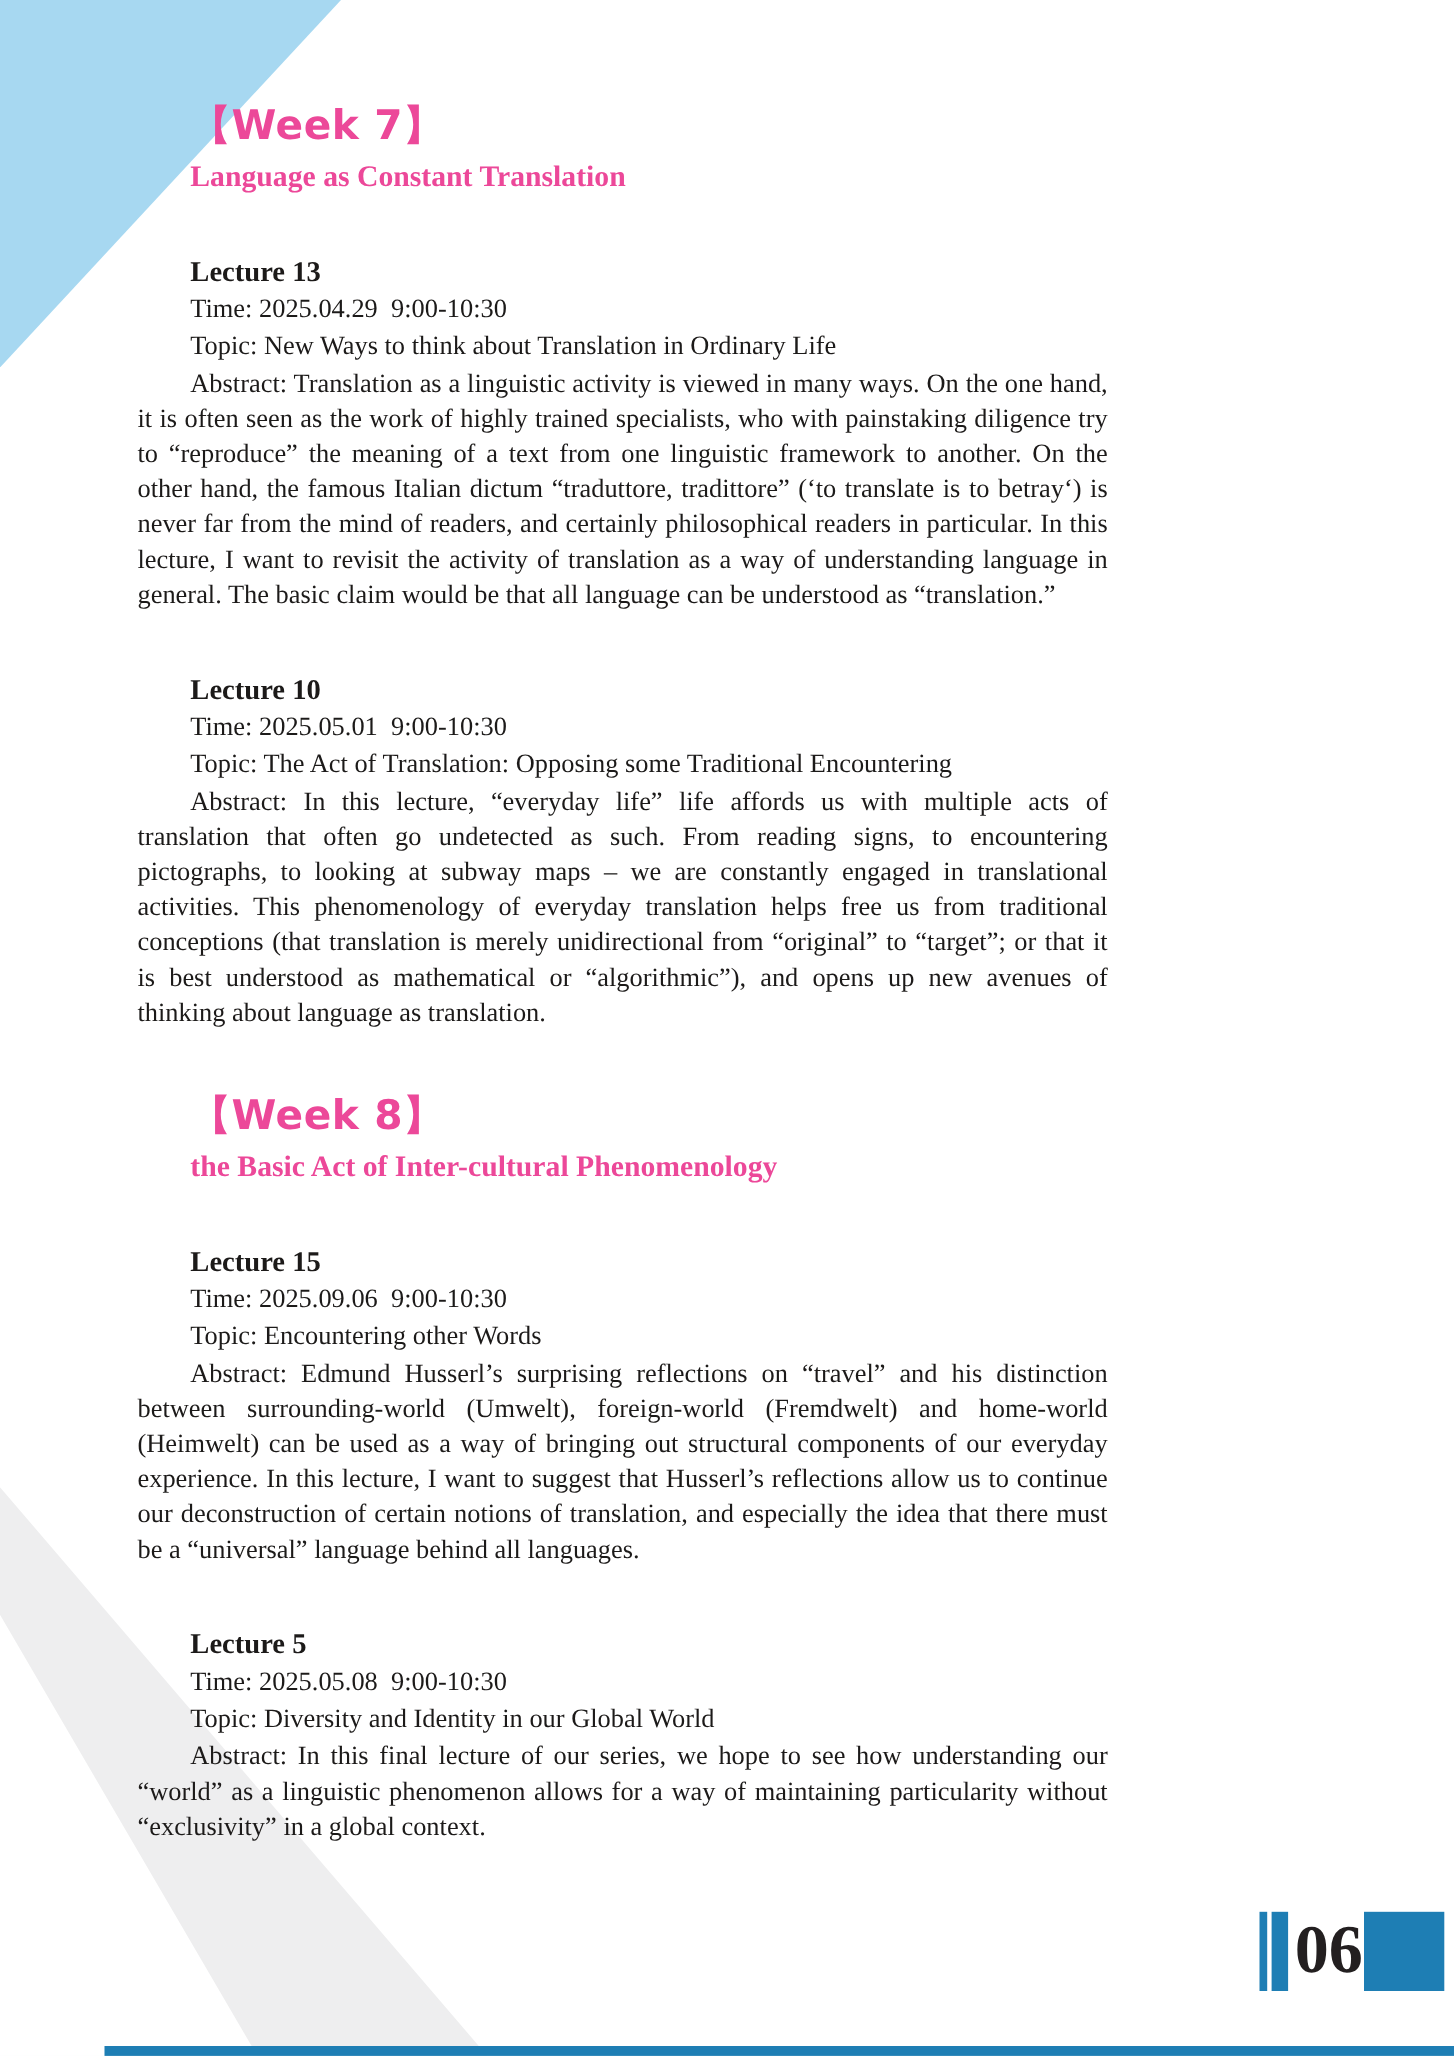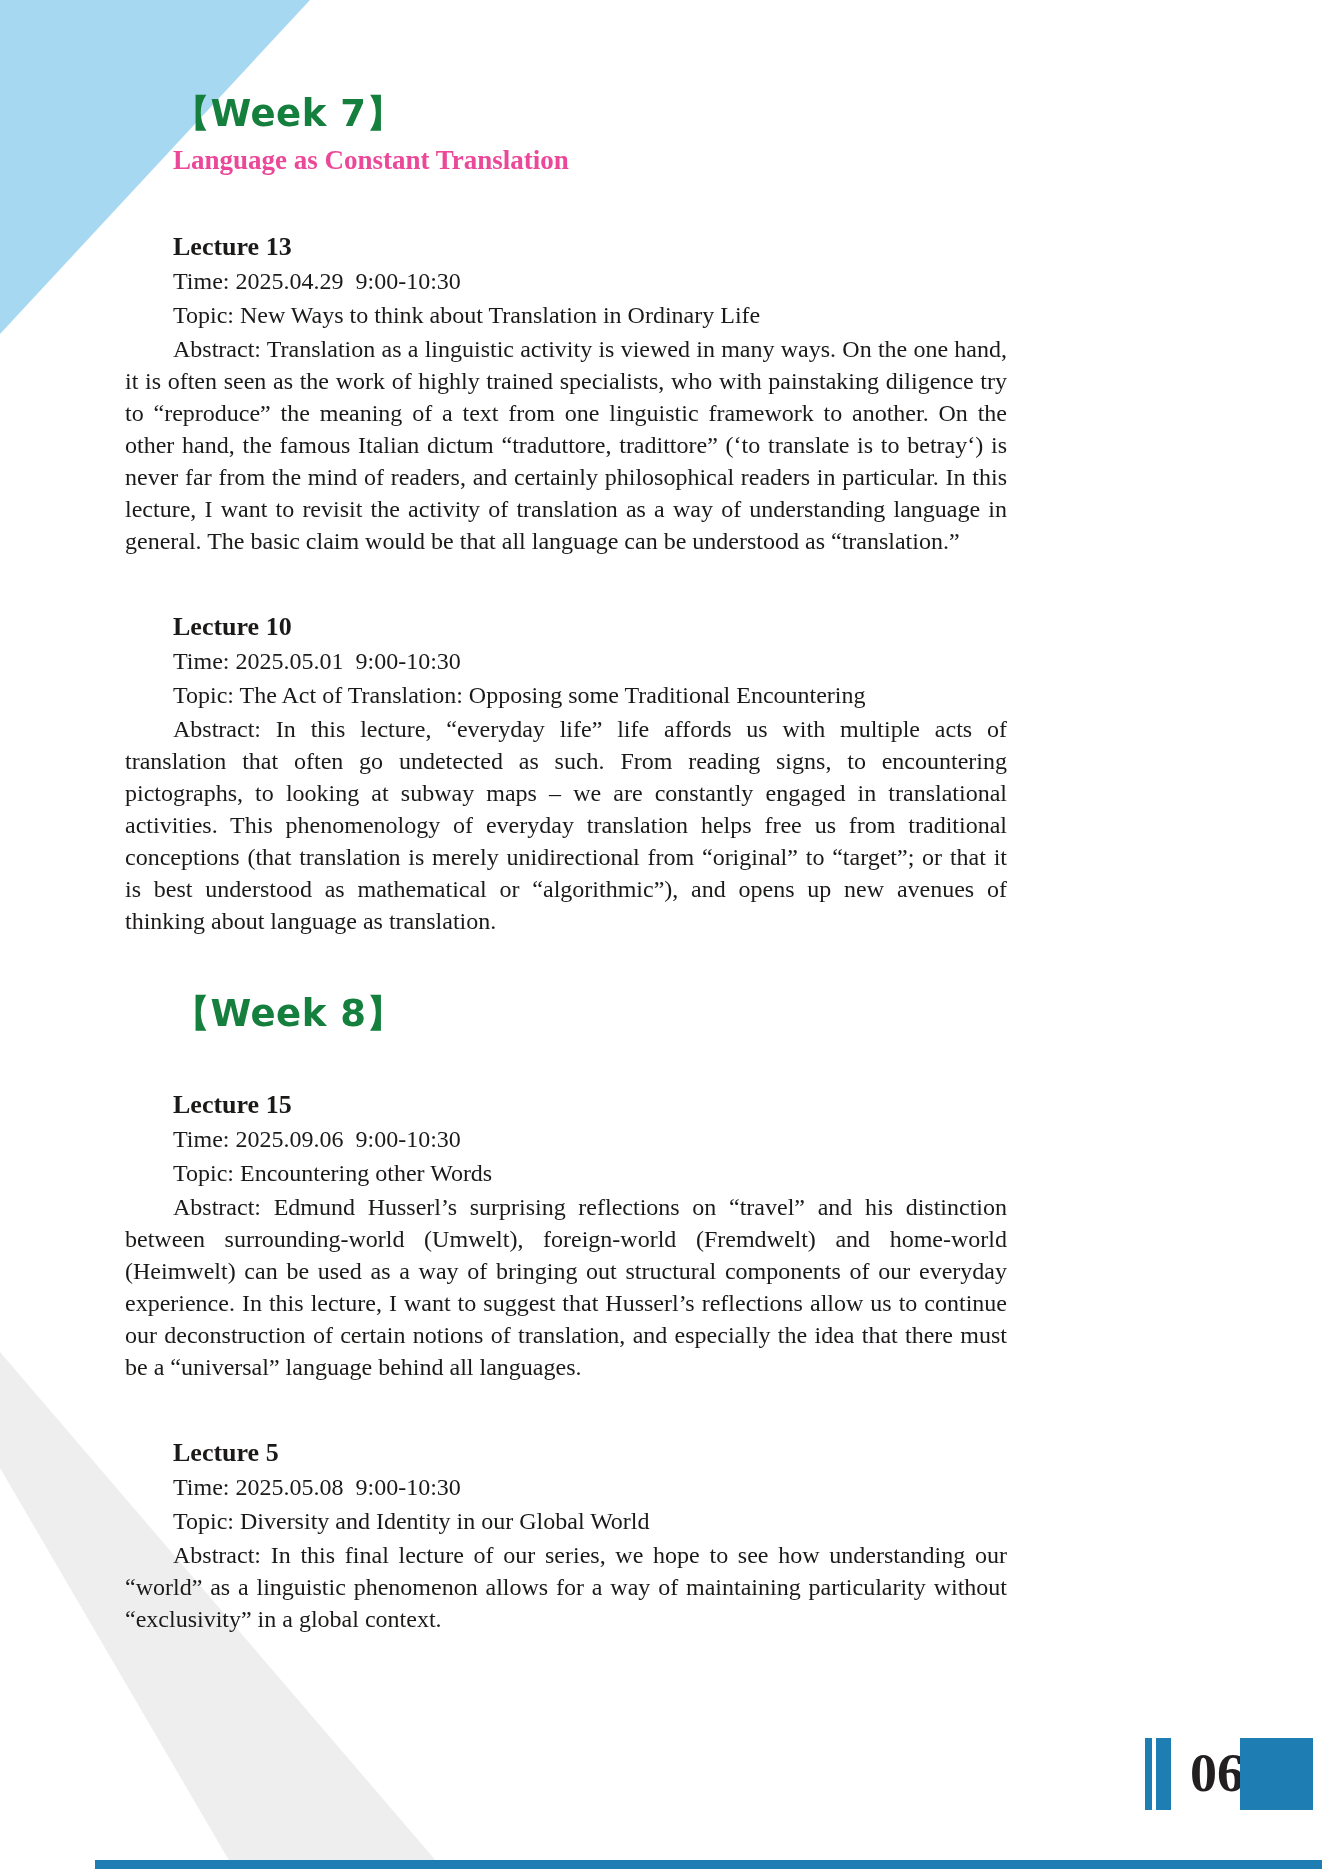--- a/index.html
+++ b/index.html
@@ -40,21 +40,21 @@
     margin-left:125px;
     width:882px;
     padding-top:93px;
   }
   .week-title {
     font-family:"DejaVu Sans", sans-serif;
     font-weight:bold;
     font-size:37px;
     line-height:42px;
     letter-spacing:0.5px;
-    color:#15803d;
+    color:#ec4899;
     margin:0 0 0 48px;
   }
   .week-subtitle {
     font-size:27px;
     line-height:34px;
     font-weight:bold;
     color:#ec4899;
     margin:8px 0 0 48px;
   }
   .lecture { margin-top:54px; }
@@ -83,25 +83,24 @@
   .page-footer {
     position:absolute; left:1145px; top:1738px;
     height:72px; z-index:2;
     display:flex; align-items:stretch;
   }
   .pf-bar-thin  { width:7px;  background:#1e7eb4; margin-right:4px; }
   .pf-bar-thick { width:15px; background:#1e7eb4; }
   .pf-number {
     font-family:"Liberation Serif", serif;
     font-weight:bold;
-    font-size:54px;
+    font-size:62px;
     line-height:70px;
     color:#231f20;
     padding:0 7px 0 6px;
-    margin-left:13px;
   }
   .pf-square {
     position:absolute; left:95px; top:0;
     width:73px; height:72px;
     background:#1e7eb4;
   }
 </style>
 </head>
 <body>
 
@@ -125,20 +124,21 @@
     <article class="lecture">
       <h3 class="lecture-heading">Lecture 10</h3>
       <p class="meta-line">Time: 2025.05.01  9:00-10:30</p>
       <p class="meta-line">Topic: The Act of Translation: Opposing some Traditional Encountering</p>
       <p class="abstract">Abstract: In this lecture, “everyday life” life affords us with multiple acts of translation that often go undetected as such. From reading signs, to encountering pictographs, to looking at subway maps – we are constantly engaged in translational activities. This phenomenology of everyday translation helps free us from traditional conceptions (that translation is merely unidirectional from “original” to “target”; or that it is best understood as mathematical or “algorithmic”), and opens up new avenues of thinking about language as translation.</p>
     </article>
   </section>
 
   <section class="week-section">
     <h1 class="week-title">【Week 8】</h1>
+    <h2 class="week-subtitle">the Basic Act of Inter-cultural Phenomenology</h2>
 
     <article class="lecture">
       <h3 class="lecture-heading">Lecture 15</h3>
       <p class="meta-line">Time: 2025.09.06  9:00-10:30</p>
       <p class="meta-line">Topic: Encountering other Words</p>
       <p class="abstract">Abstract: Edmund Husserl’s surprising reflections on “travel” and his distinction between surrounding-world (Umwelt), foreign-world (Fremdwelt) and home-world (Heimwelt) can be used as a way of bringing out structural components of our everyday experience. In this lecture, I want to suggest that Husserl’s reflections allow us to continue our deconstruction of certain notions of translation, and especially the idea that there must be a “universal” language behind all languages.</p>
     </article>
 
     <article class="lecture">
       <h3 class="lecture-heading">Lecture 5</h3>

